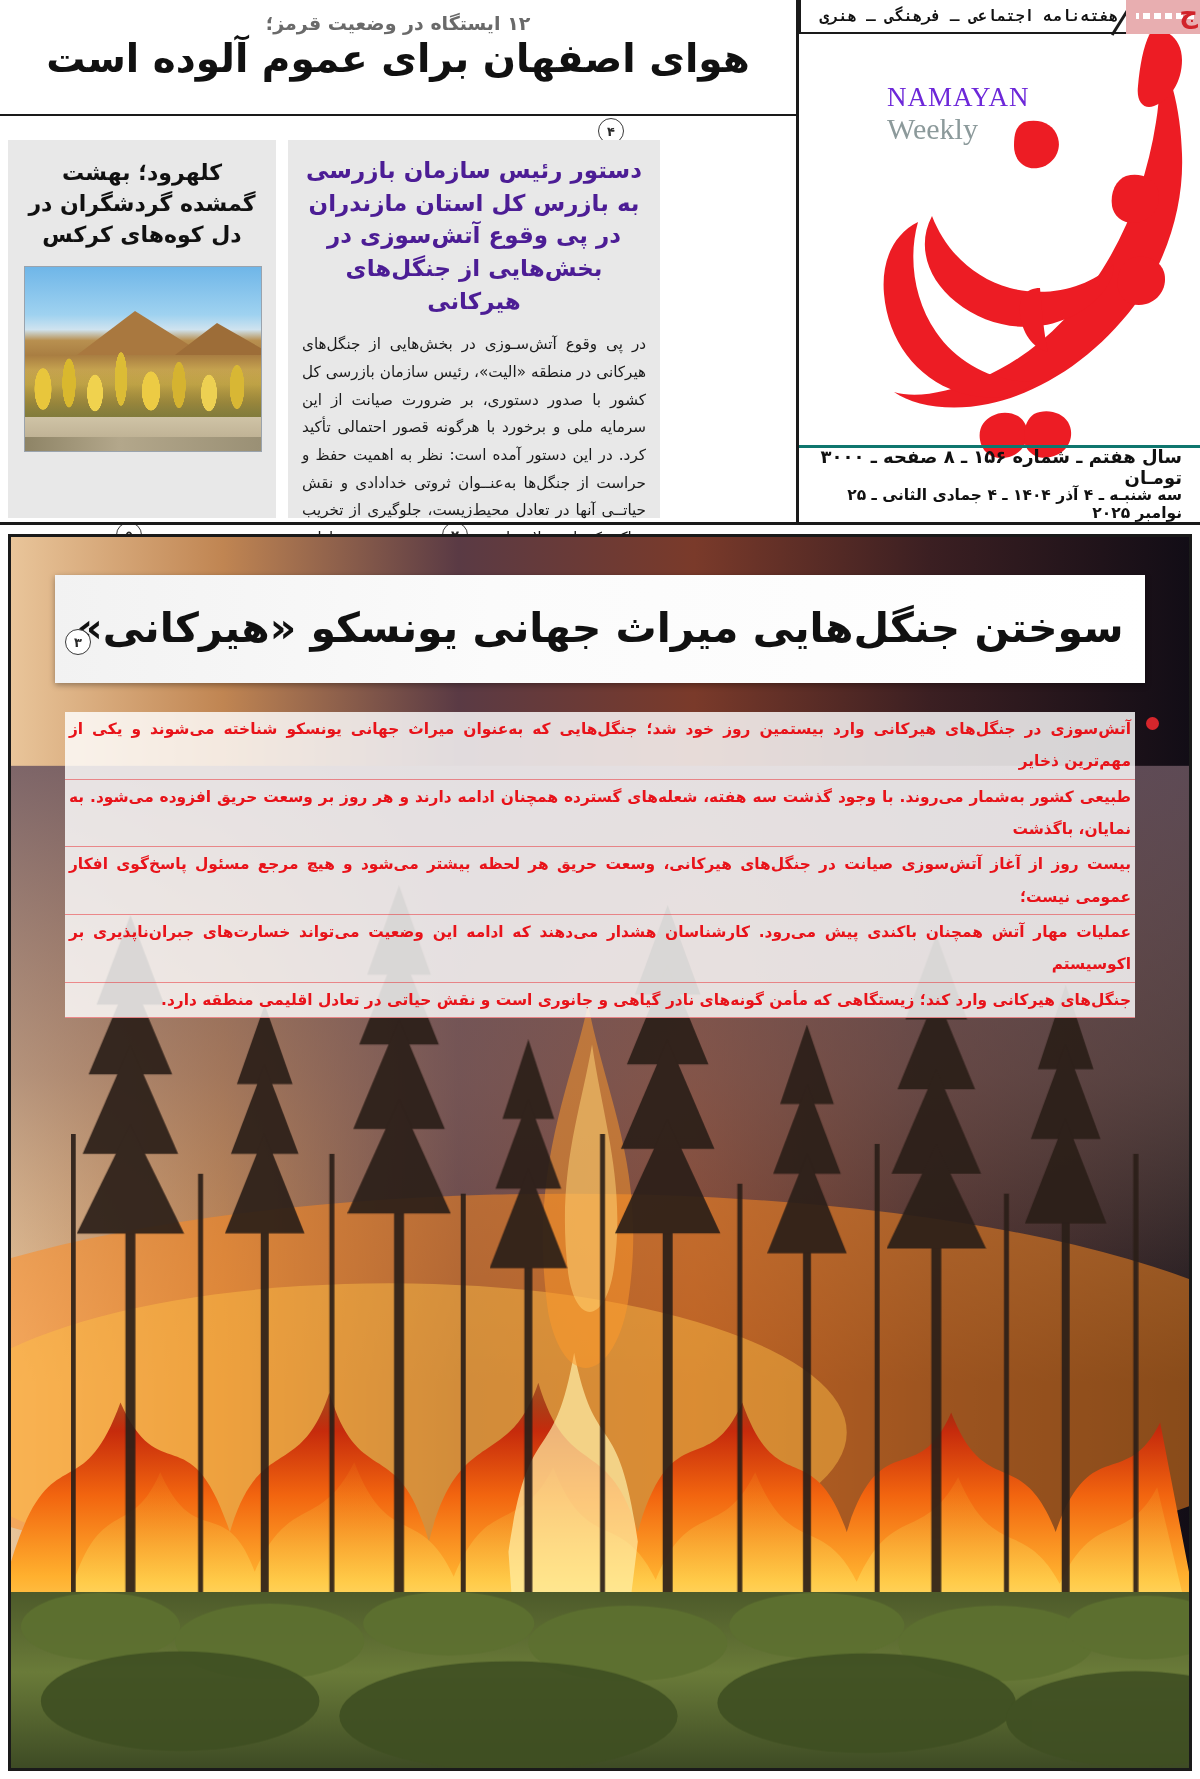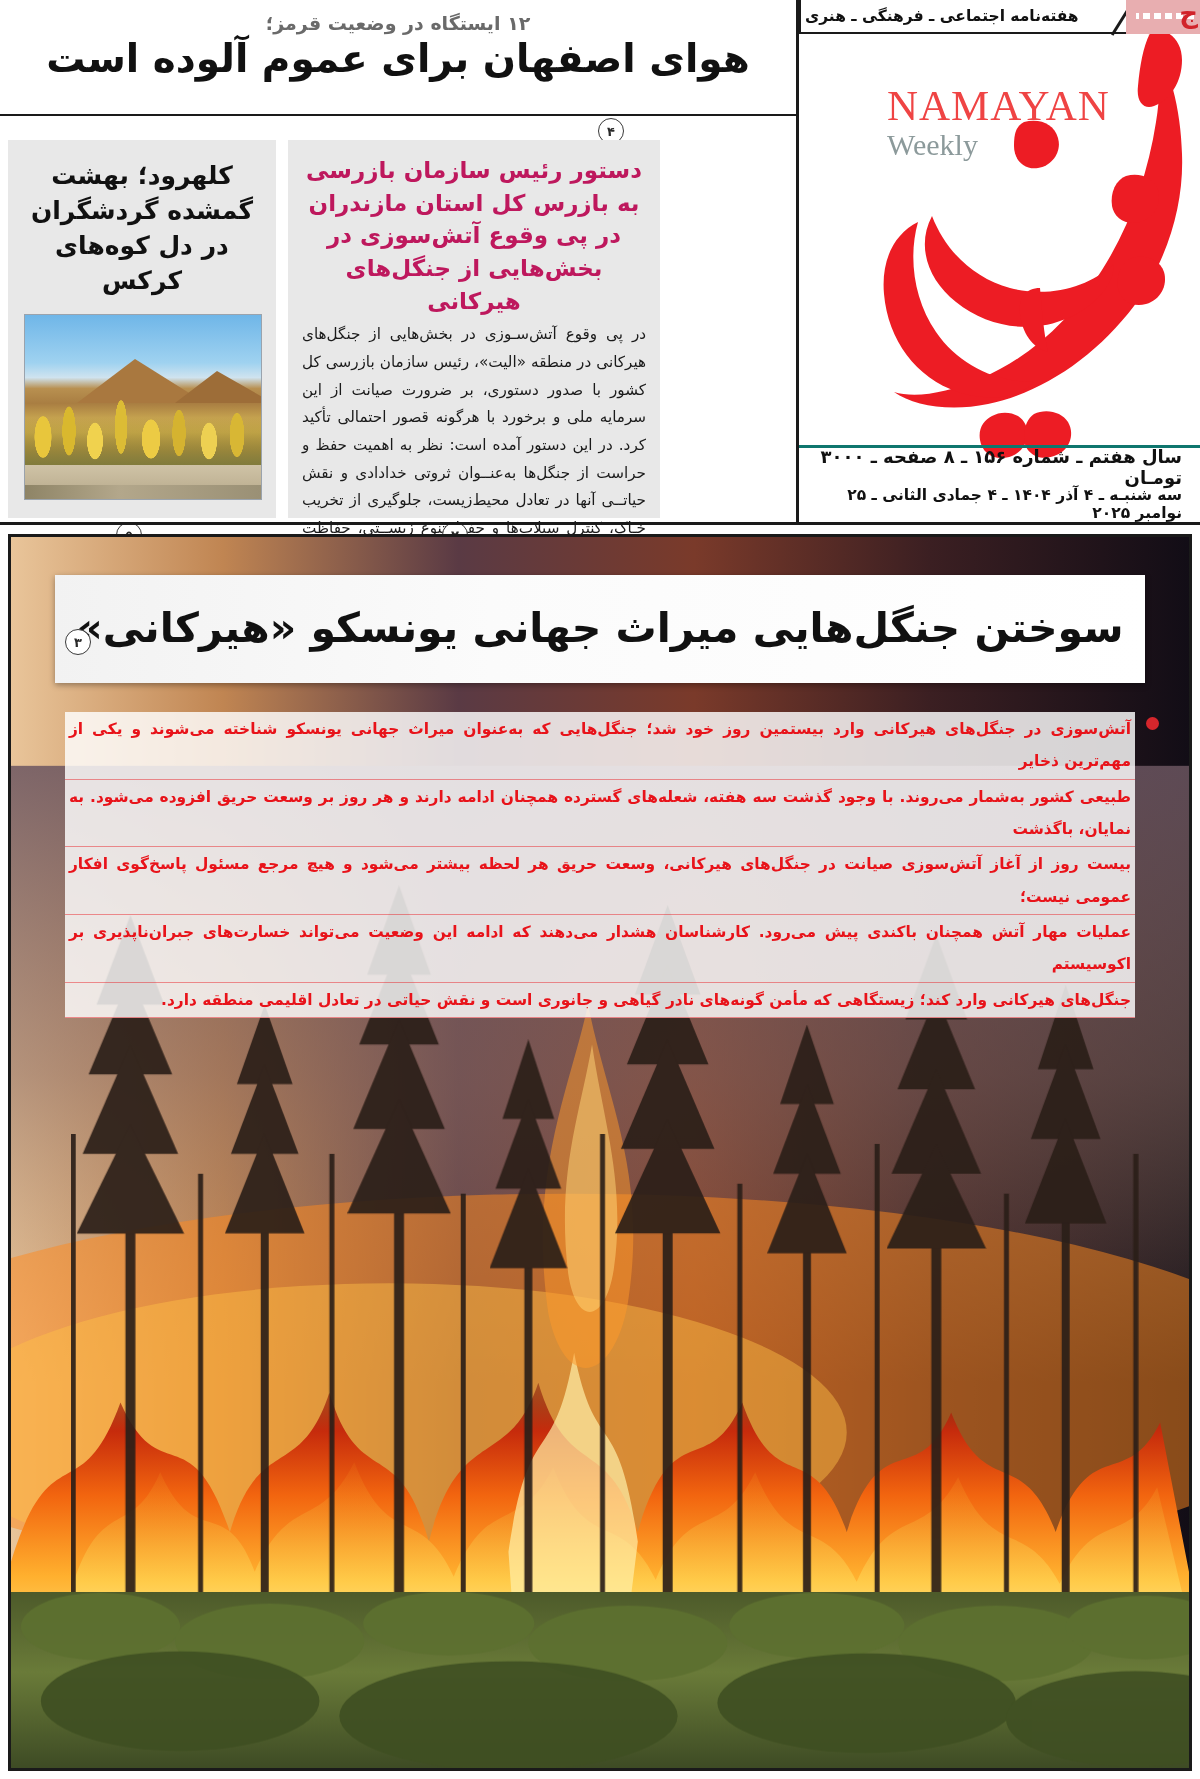--- a/index.html
+++ b/index.html
@@ -30,30 +30,30 @@
     position:absolute;top:-2px;right:2px;color:#d1232a;font-size:26px;font-weight:bold;
     font-family:"DejaVu Sans",sans-serif;
   }
   .corner-slash{
     position:absolute;top:-4px;right:62px;width:3px;height:46px;
     background:#1a1a1a;transform:rotate(32deg);transform-origin:top;
   }
   .subtitle-box{
     position:absolute;top:0;right:72px;left:0;height:34px;
     border:2px solid #1a1a1a;border-top:none;border-right:none;
-    box-sizing:border-box;display:flex;align-items:center;justify-content:flex-end;
-    padding-left:4px;padding-right:10px;background:#fff;
+    box-sizing:border-box;display:flex;align-items:center;
+    padding-left:4px;padding-right:10px;background:#fff;font-family:Liberation Mono, monospace;
   }
   .subtitle-box span{font-size:15.5px;font-weight:bold;color:#111;letter-spacing:-0.2px;}
 
   .logo-area{position:absolute;top:34px;right:0;left:0;height:430px;overflow:hidden;}
   .logo-en{position:absolute;top:50px;left:88px;text-align:left;}
   .logo-en .n1{
     font-family:"Liberation Serif","DejaVu Serif",serif;
-    font-size:43px;color:#ef4444;letter-spacing:1px;line-height:1;font-weight:normal;
+    font-size:27px;color:#6d28d9;letter-spacing:1px;line-height:1;font-weight:normal;
   }
   .logo-en .n2{
     font-family:"Liberation Serif","DejaVu Serif",serif;
     font-size:30px;color:#8c9a9b;line-height:1.05;margin-top:2px;font-weight:normal;
   }
   .logo-fa{position:absolute;top:-8px;right:0;width:404px;height:440px;}
 
   .issue-line{
     position:absolute;bottom:40px;right:0;left:0;height:40px;
     border-top:3px solid #0f766e;display:flex;align-items:center;justify-content:flex-end;
@@ -82,21 +82,21 @@
     font-size:13px;color:#2a2a2a;font-weight:bold;background:#fff;
   }
   .marker-lead{position:absolute;top:118px;right:576px;}
 
   
   .col-left{
     position:absolute;top:140px;left:8px;width:268px;height:378px;
     background:#e8e8e8;box-sizing:border-box;padding:14px 14px 8px 14px;
   }
   .col-left h3{
-    margin:4px 0 0 0;font-size:25px;font-weight:bold;color:#111;
+    margin:4px 0 0 0;font-size:22px;font-weight:bold;color:#111;
     text-align:center;line-height:1.4;letter-spacing:-0.8px;
   }
   .photo-kalahrood{
     margin-top:16px;width:238px;height:186px;border:1.5px solid #9aa3ad;
     box-sizing:border-box;position:relative;overflow:hidden;
     background:linear-gradient(to bottom,#6fb6e8 0%,#9fd2f0 26%,#cfe3ef 34%,
       #b89050 40%,#a97e42 48%,#c5a24f 56%,#d8b24a 64%,#c79a3e 74%,#9e8a50 86%,#cdc3ad 100%);
   }
   .ph-mountain{
     position:absolute;top:44px;left:52px;width:0;height:0;
@@ -130,21 +130,21 @@
     background:linear-gradient(to right,#8e8466,#b3a78b 40%,#9a9075);
   }
   .marker-left{position:absolute;bottom:-30px;left:108px;}
 
   
   .col-mid{
     position:absolute;top:140px;left:288px;width:372px;height:378px;
     background:#e8e8e8;box-sizing:border-box;padding:12px 14px 8px 14px;
   }
   .col-mid h3{
-    margin:2px 0 4px 0;font-size:23px;font-weight:bold;color:#be185d;
+    margin:2px 0 14px 0;font-size:23px;font-weight:bold;color:#4c1d95;
     text-align:center;line-height:1.42;letter-spacing:-0.7px;
   }
   .col-mid p{
     margin:0;font-size:15.2px;color:#1a1a1a;line-height:1.82;
     text-align:justify;text-align-last:right;letter-spacing:-0.2px;
   }
   .marker-mid{position:absolute;bottom:-30px;left:154px;}
 
   .top-rule{position:absolute;bottom:0;left:0;right:0;height:3px;background:#1a1a1a;}
 

